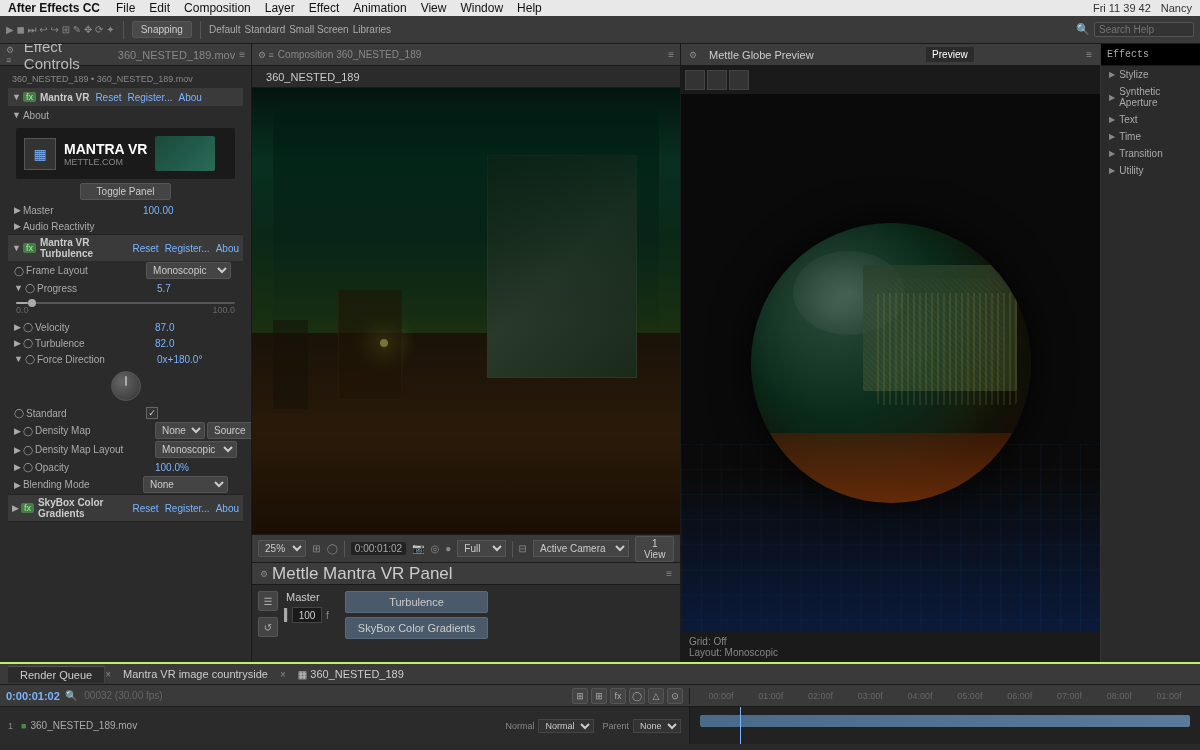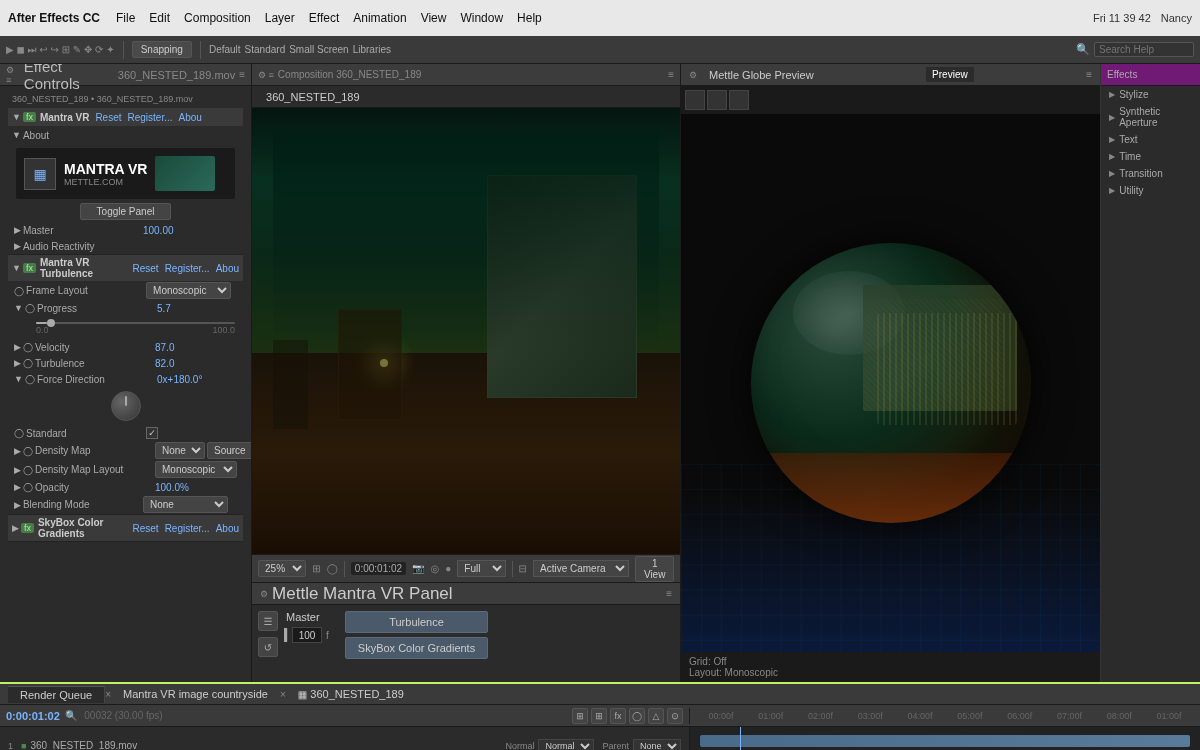--- a/index.html
+++ b/index.html
@@ -1,19 +1,19 @@
 <!DOCTYPE html>
 <html><head>
   <meta charset="utf-8">
   <style>
     * { box-sizing: border-box; margin: 0; padding: 0; }
     body { width: 1200px; height: 750px; overflow: hidden; background: #2a2a2a; font-family: -apple-system, 'Helvetica Neue', Arial, sans-serif; font-size: 11px; color: #ccc; }
 
     
-    .menubar { height: 36px; background: #e8e8e8; display: flex; align-items: center; padding: 0 8px; gap: 16px; color: #111; font-size: 12px; }
+    .menubar { height: 16px; background: #e8e8e8; display: flex; align-items: center; padding: 0 8px; gap: 16px; color: #111; font-size: 12px; }
     .menubar .app-name { font-weight: bold; }
     .menubar-items { display: flex; gap: 14px; }
     .menubar-right { margin-left: auto; display: flex; gap: 10px; font-size: 11px; color: #333; }
 
     
     .ae-toolbar { height: 28px; background: #3a3a3a; border-bottom: 1px solid #1a1a1a; display: flex; align-items: center; padding: 0 6px; gap: 4px; }
     .toolbar-separator { width: 1px; height: 18px; background: #555; margin: 0 4px; }
     .toolbar-label { color: #aaa; font-size: 10px; }
     .snapping-btn { background: #4a4a4a; border: 1px solid #555; color: #ccc; font-size: 10px; padding: 2px 8px; border-radius: 2px; }
 
@@ -37,21 +37,21 @@
     .mantra-text { color: #fff; font-size: 14px; font-weight: bold; }
     .mantra-sub { color: #888; font-size: 9px; }
     .mantra-thumb { width: 60px; height: 35px; background: linear-gradient(135deg, #1a4a3a, #2a6a5a); border-radius: 2px; }
     .toggle-btn { background: #444; border: 1px solid #555; color: #ccc; font-size: 10px; padding: 2px 16px; border-radius: 2px; cursor: pointer; display: block; margin: 2px auto; }
 
     .twirl { color: #aaa; font-size: 9px; cursor: pointer; margin-right: 2px; }
     .property-row { display: flex; align-items: center; padding: 1px 6px; min-height: 16px; }
     .prop-label { color: #aaa; font-size: 10px; width: 120px; flex-shrink: 0; }
     .prop-value { color: #7ab4ff; font-size: 10px; }
 
-    .slider-row { padding: 2px 8px 4px 8px; margin-left: 20px; }
+    .slider-row { padding: 2px 8px 4px 8px; }
     .slider-track { height: 2px; background: #555; border-radius: 1px; position: relative; margin-top: 4px; }
     .slider-fill { height: 2px; background: #aaa; border-radius: 1px; width: 5%; }
     .slider-thumb { width: 8px; height: 8px; background: #aaa; border-radius: 50%; position: absolute; top: -3px; left: 5%; }
 
     .slider-range { display: flex; justify-content: space-between; font-size: 9px; color: #666; margin-top: 1px; }
 
     .knob-container { display: flex; justify-content: center; padding: 4px 0; }
     .knob { width: 30px; height: 30px; border-radius: 50%; background: radial-gradient(circle at 35% 35%, #666, #333); border: 1px solid #555; position: relative; display: flex; align-items: center; justify-content: center; }
     .knob-mark { width: 2px; height: 10px; background: #aaa; border-radius: 1px; transform-origin: bottom center; transform: translateY(-5px); }
 
@@ -450,21 +450,21 @@
           <div style="position:absolute;bottom:0;left:0;right:0;height:25%;background:linear-gradient(180deg,rgba(80,30,5,0.6),rgba(120,50,10,0.8));"></div>
         </div>
       </div>
       <div class="globe-info">
         <div class="globe-info-text">Grid: Off</div>
         <div class="globe-info-text">Layout: Monoscopic</div>
       </div>
     </div>
 
     <div class="effect-list-panel">
-      <div style="height:22px;background:#701a75;border-bottom:1px solid #1a1a1a;display:flex;align-items:center;padding:0 6px;">
+      <div style="height:22px;background:#000000;border-bottom:1px solid #1a1a1a;display:flex;align-items:center;padding:0 6px;font-family:Liberation Mono, monospace;">
         <span style="font-size:10px;color:#aaa;">Effects</span>
       </div>
       <div>
         <div class="effect-item">
           <span class="effect-arrow">▶</span>
           <span>Stylize</span>
         </div>
         <div class="effect-item">
           <span class="effect-arrow">▶</span>
           <span>Synthetic Aperture</span>

